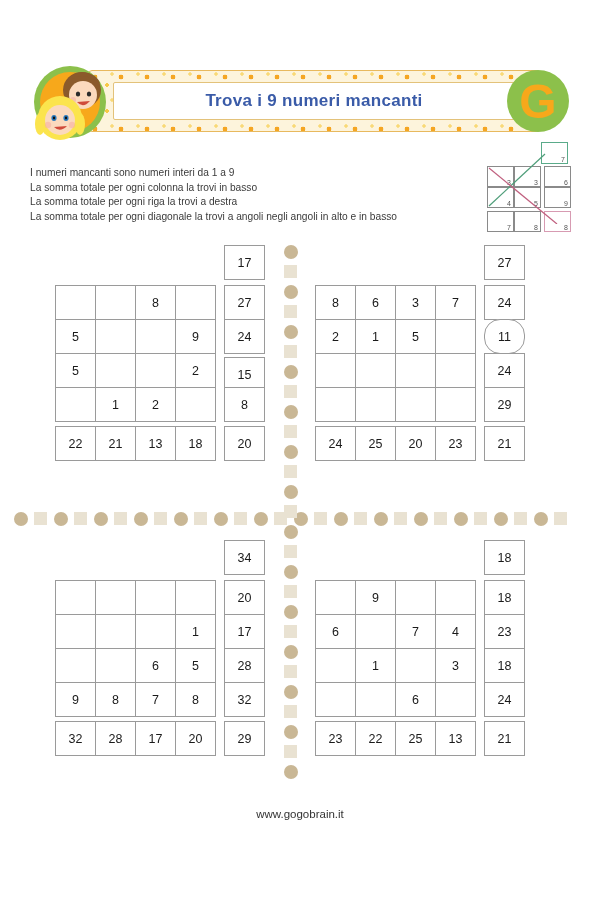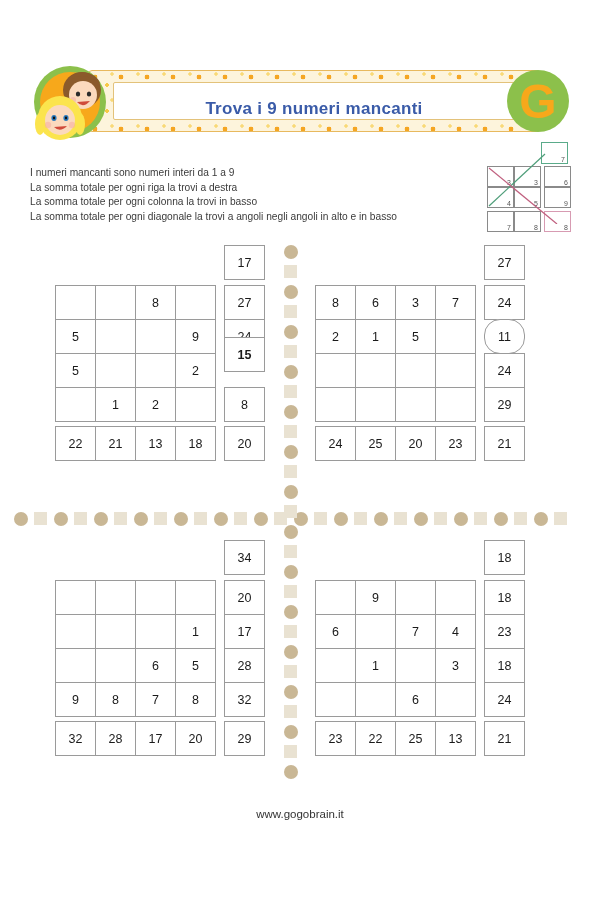--- a/index.html
+++ b/index.html
@@ -20,21 +20,21 @@
     background-image:
       radial-gradient(circle at 6px 6px, #f5a623 2.3px, transparent 2.6px),
       radial-gradient(circle at 18px 14px, #f7c948 1.8px, transparent 2.1px),
       radial-gradient(circle at 11px 20px, #e8912c 1.3px, transparent 1.6px),
       radial-gradient(circle at 23px 3px, #f9d976 1.5px, transparent 1.8px);
     background-size: 26px 26px, 26px 26px, 26px 26px, 26px 26px;
   }
   .banner-inner {
     position:absolute; left:24px; top:11px; right:24px; bottom:11px;
     background:#fff; border:1px solid #e3c27a; border-radius:2px;
-    display:flex; align-items:flex-end; justify-content:center;
+    display:flex; align-items:center; justify-content:center;
   }
   .banner-title {
     font-size:17px; font-weight:bold; color:#3a5ba8;
     letter-spacing:.3px; white-space:nowrap;
   }
   .kids-badge {
     position:absolute; left:0; top:0; width:92px; height:80px;
     z-index:3;
   }
   .g-badge { position:absolute; right:0; top:3px; width:72px; height:72px; z-index:3; }
@@ -117,22 +117,22 @@
     <div class="g-badge">
       <svg viewBox="0 0 72 72" width="72" height="72">
         <circle cx="36" cy="36" r="31" fill="#8cc04b"></circle>
         <text x="36" y="53" font-family="Liberation Sans, sans-serif" font-size="48" font-weight="bold" fill="#f7a81b" text-anchor="middle">G</text>
       </svg>
     </div>
   </div>
 
   <div class="instructions">
     <p>I numeri mancanti sono numeri interi da 1 a 9</p>
+    <p>La somma totale per ogni colonna la trovi in basso</p>
     <p>La somma totale per ogni riga la trovi a destra</p>
-    <p>La somma totale per ogni colonna la trovi in basso</p>
     <p>La somma totale per ogni diagonale la trovi a angoli negli angoli in alto e in basso</p>
   </div>
 
   <div class="example">
 
     <div class="ex-cell ex-green" style="left:56px; top:0; width:27px; height:22px;">7</div>
 
     <div class="ex-cell" style="left:2px; top:24px; width:27px; height:21px;">3</div>
     <div class="ex-cell" style="left:29px; top:24px; width:27px; height:21px;">3</div>
     <div class="ex-cell" style="left:2px; top:45px; width:27px; height:21px;">4</div>
@@ -222,21 +222,21 @@
       <div class="cell" style="left: 169px; top: 40px; width: 41px; height: 35px;">27</div>
       <div class="cell" style="left: 0px; top: 74px; width: 41px; height: 35px;">5</div>
       <div class="cell" style="left: 40px; top: 74px; width: 41px; height: 35px;"></div>
       <div class="cell" style="left: 80px; top: 74px; width: 41px; height: 35px;"></div>
       <div class="cell" style="left: 120px; top: 74px; width: 41px; height: 35px;">9</div>
       <div class="cell" style="left: 169px; top: 74px; width: 41px; height: 35px;">24</div>
       <div class="cell" style="left: 0px; top: 108px; width: 41px; height: 35px;">5</div>
       <div class="cell" style="left: 40px; top: 108px; width: 41px; height: 35px;"></div>
       <div class="cell" style="left: 80px; top: 108px; width: 41px; height: 35px;"></div>
       <div class="cell" style="left: 120px; top: 108px; width: 41px; height: 35px;">2</div>
-      <div class="cell" style="left: 169px; top: 92px; width: 41px; height: 35px; font-weight: bold;">15</div>
+      <div class="cell" style="left: 169px; top: 112px; width: 41px; height: 35px;">15</div>
       <div class="cell" style="left: 0px; top: 142px; width: 41px; height: 35px;"></div>
       <div class="cell" style="left: 40px; top: 142px; width: 41px; height: 35px;">1</div>
       <div class="cell" style="left: 80px; top: 142px; width: 41px; height: 35px;">2</div>
       <div class="cell" style="left: 120px; top: 142px; width: 41px; height: 35px;"></div>
       <div class="cell" style="left: 169px; top: 142px; width: 41px; height: 35px;">8</div>
       <div class="cell" style="left: 0px; top: 181px; width: 41px; height: 35px;">22</div>
       <div class="cell" style="left: 40px; top: 181px; width: 41px; height: 35px;">21</div>
       <div class="cell" style="left: 80px; top: 181px; width: 41px; height: 35px;">13</div>
       <div class="cell" style="left: 120px; top: 181px; width: 41px; height: 35px;">18</div>
       <div class="cell" style="left: 169px; top: 181px; width: 41px; height: 35px;">20</div>

